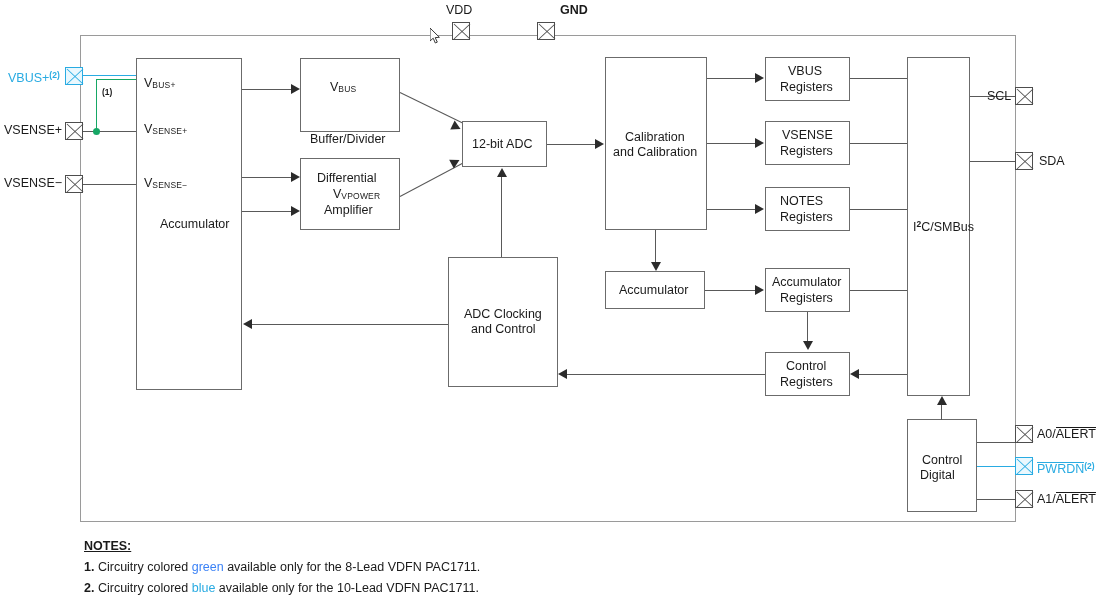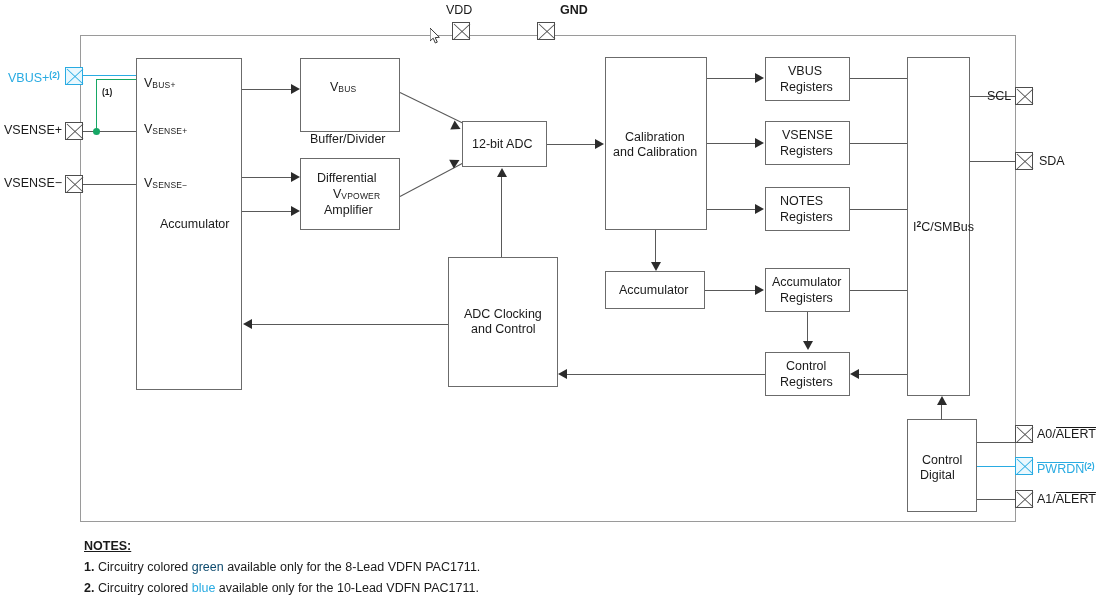--- a/index.html
+++ b/index.html
@@ -43,21 +43,21 @@
   .arr-u{border-left:5px solid transparent;border-right:5px solid transparent;border-bottom:9px solid #2b2b2b;}
   .arr-d{border-left:5px solid transparent;border-right:5px solid transparent;border-top:9px solid #2b2b2b;}
 
   .dot{position:absolute;width:7px;height:7px;border-radius:50%;background:#16a765;}
 
   
   .notes{position:absolute;left:84px;top:536px;font-size:12.5px;line-height:21px;}
   .notes-title{font-weight:bold;text-decoration:underline;}
   .note-row{white-space:nowrap;}
   .note-num{font-weight:bold;}
-  .g{color:#0c4a6e;}
+  .g{color:#3b82f6;}
   .b{color:#29abe2;}
 
   
   .cursor{position:absolute;width:12px;height:18px;}
 </style>
 </head>
 <body>
 
 <div class="stage">
 

